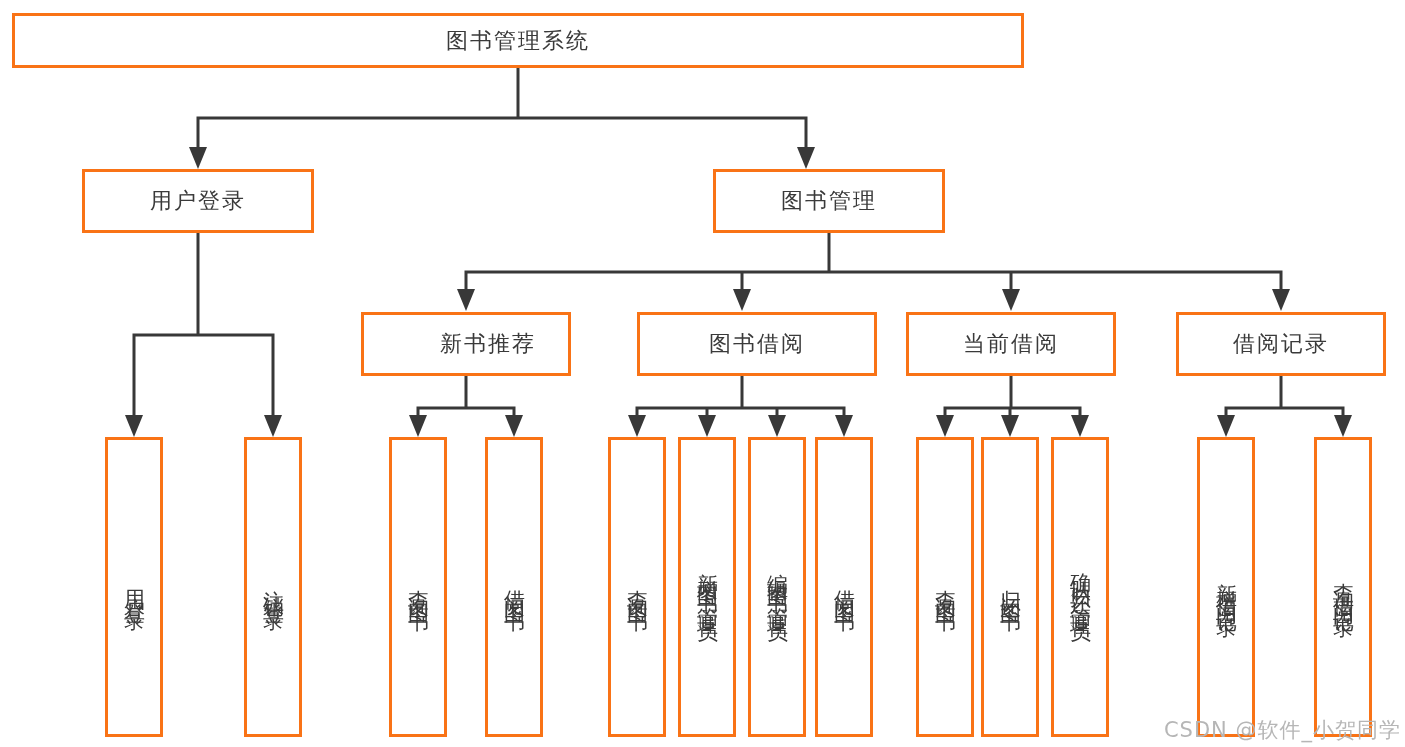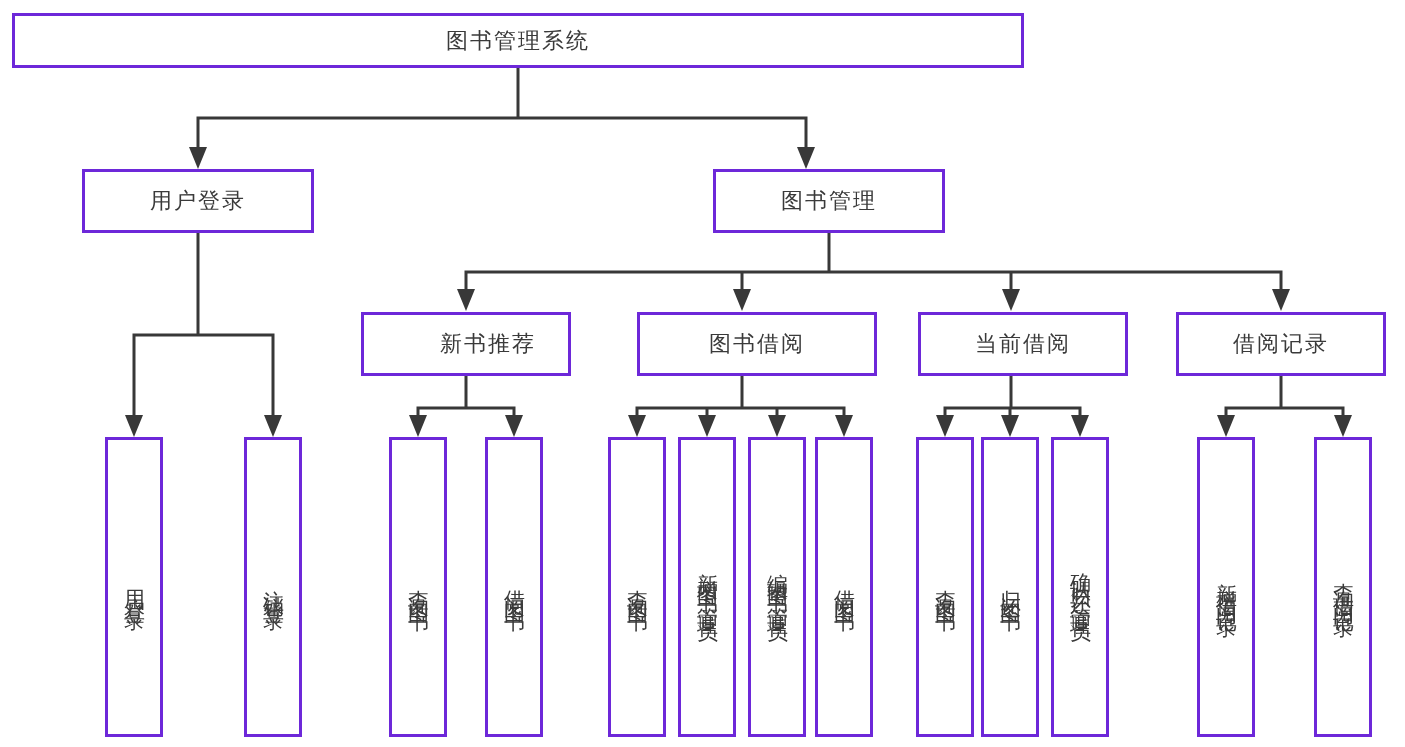--- a/index.html
+++ b/index.html
@@ -9,21 +9,21 @@
     height: 747px;
     background: #ffffff;
     font-family: "DejaVu Sans", "Liberation Sans", sans-serif;
     color: #3a3a3a;
     overflow: hidden;
   }
   .wires { position: absolute; left: 0; top: 0; }
   .box {
     position: absolute;
     box-sizing: border-box;
-    border: 3px solid #6d28d9;
+    border: 3px solid #f97316;
     background: #ffffff;
     display: flex;
     align-items: center;
     justify-content: center;
     font-size: 22px;
     letter-spacing: 2px;
     color: #3a3a3a;
   }
   .vbox {
     writing-mode: vertical-rl;
@@ -108,21 +108,21 @@
   <div class="box" style="left:713px; top:169px; width:232px; height:64px;">
     <span>图书管理</span>
   </div>
 
   <div class="box" style="left:361px; top:312px; width:210px; height:64px;padding-left:44px;">
     <span>新书推荐</span>
   </div>
   <div class="box" style="left:637px; top:312px; width:240px; height:64px;">
     <span>图书借阅</span>
   </div>
-  <div class="box" style="left:906px; top:312px; width:210px; height:64px;margin-left:12px;">
+  <div class="box" style="left:906px; top:312px; width:210px; height:64px;">
     <span>当前借阅</span>
   </div>
   <div class="box" style="left:1176px; top:312px; width:210px; height:64px;">
     <span>借阅记录</span>
   </div>
 
   <div class="box vbox" style="left:105px; top:437px; width:58px; height:300px;">
     <span>用户登录</span>
   </div>
   <div class="box vbox" style="left:244px; top:437px; width:58px; height:300px;">
@@ -159,14 +159,15 @@
     <span>确认归还（管理员）</span>
   </div>
 
   <div class="box vbox" style="left:1197px; top:437px; width:58px; height:300px;">
     <span>新增借阅记录</span>
   </div>
   <div class="box vbox" style="left:1314px; top:437px; width:58px; height:300px;">
     <span>查询借阅记录</span>
   </div>
 
+  <div class="watermark">CSDN @软件_小贺同学</div>
 
 </div>
 
 </body></html>

